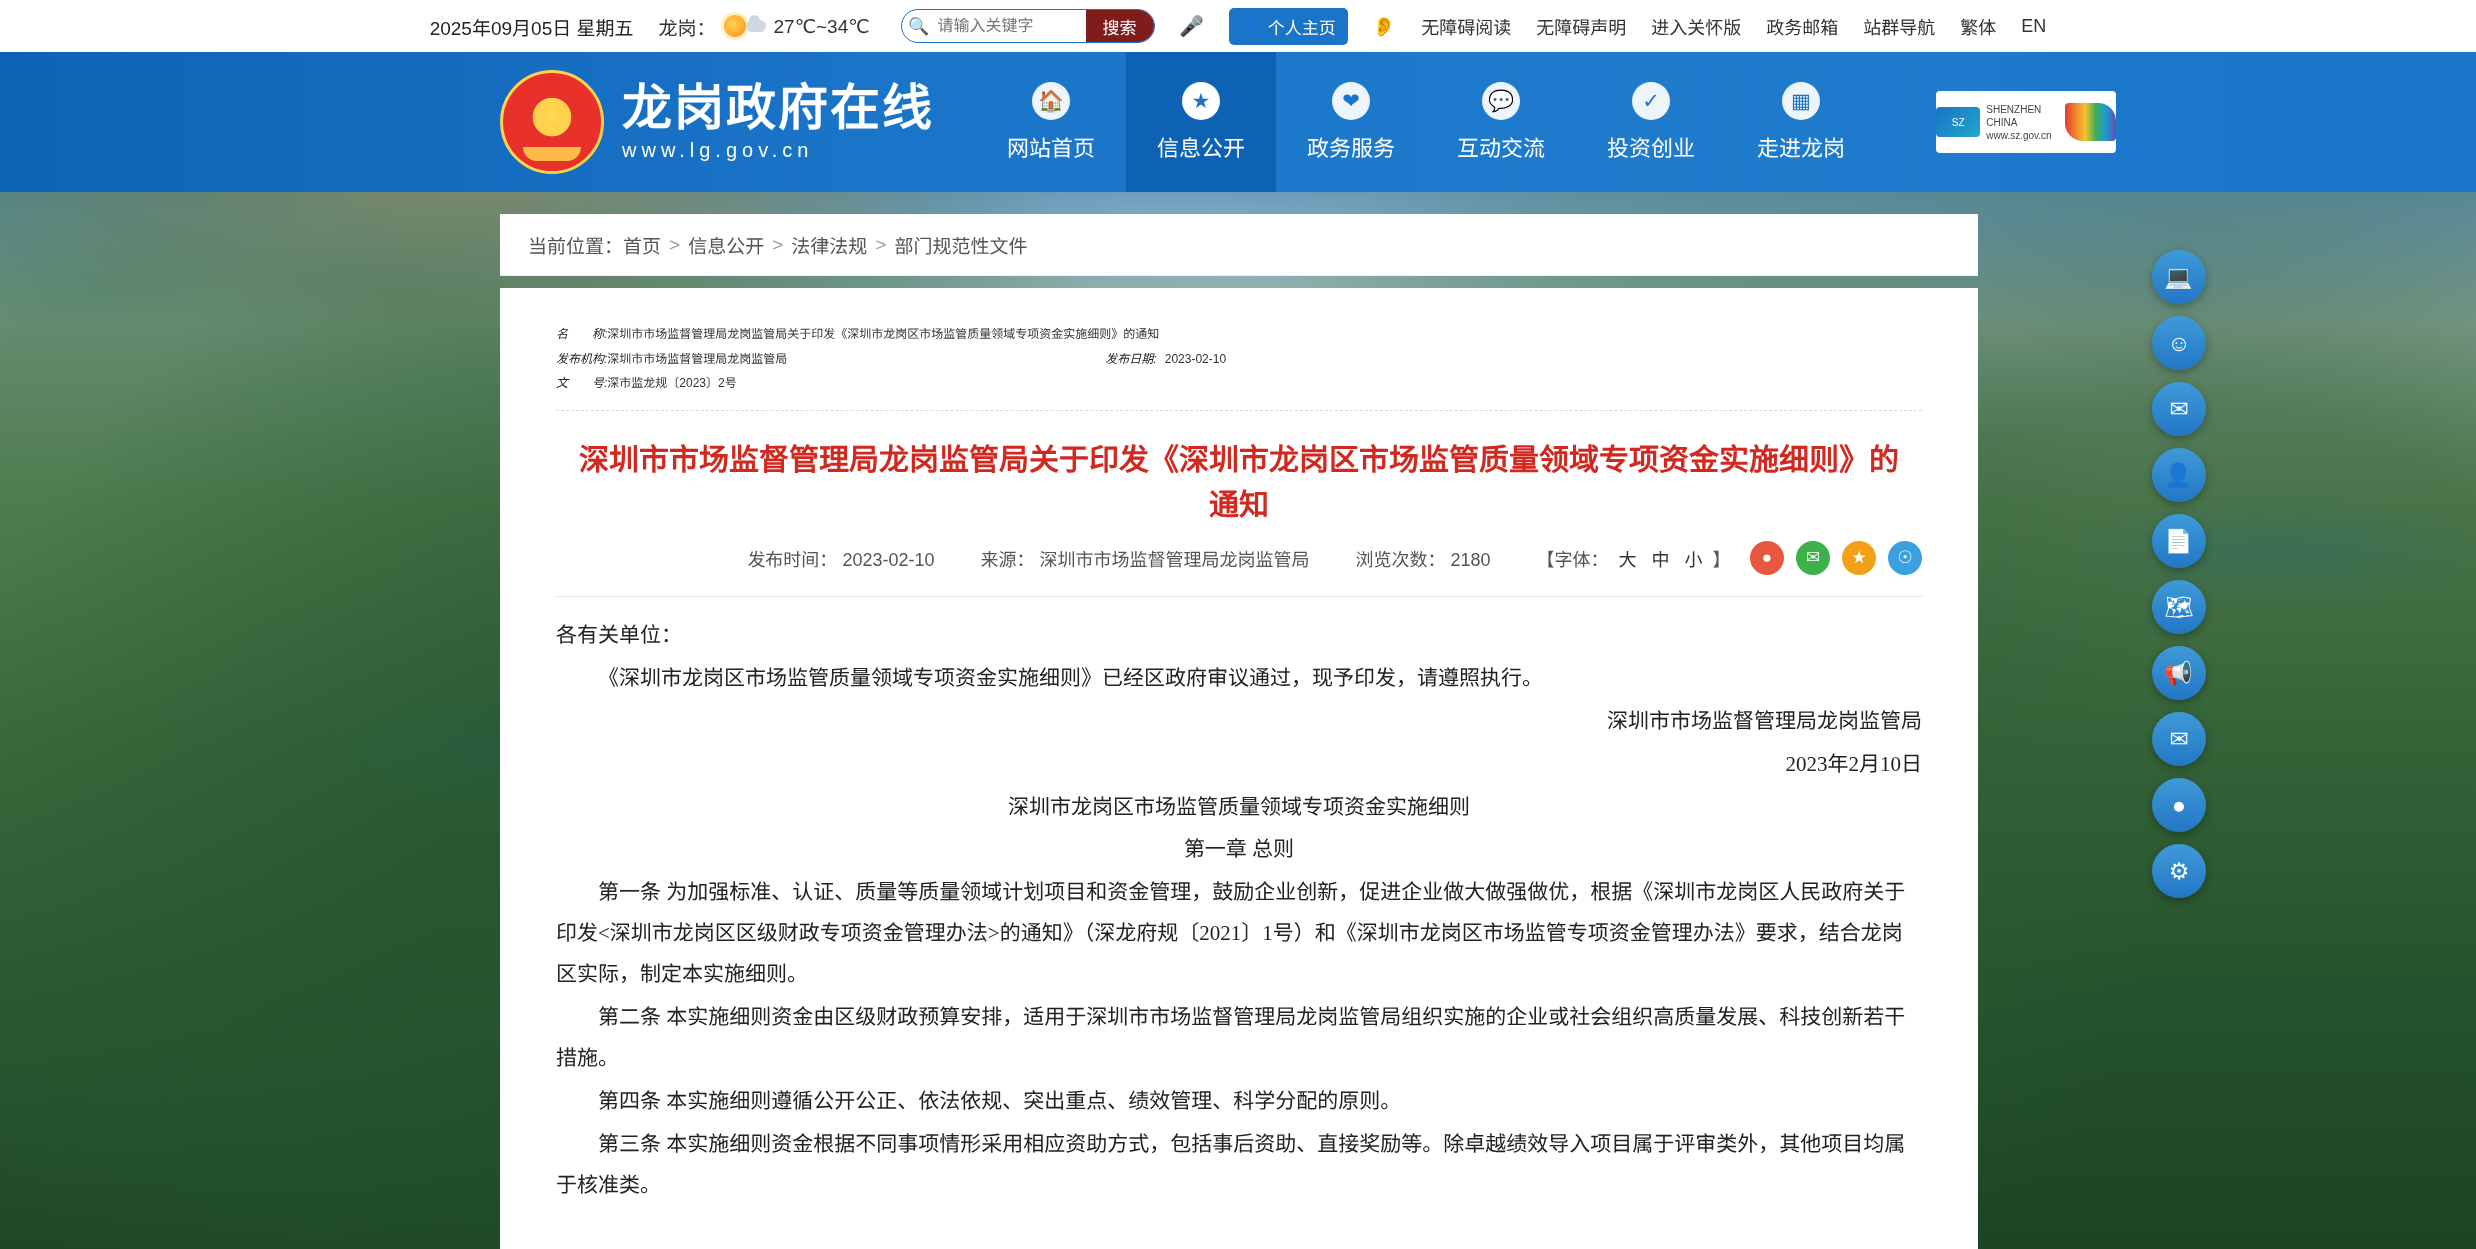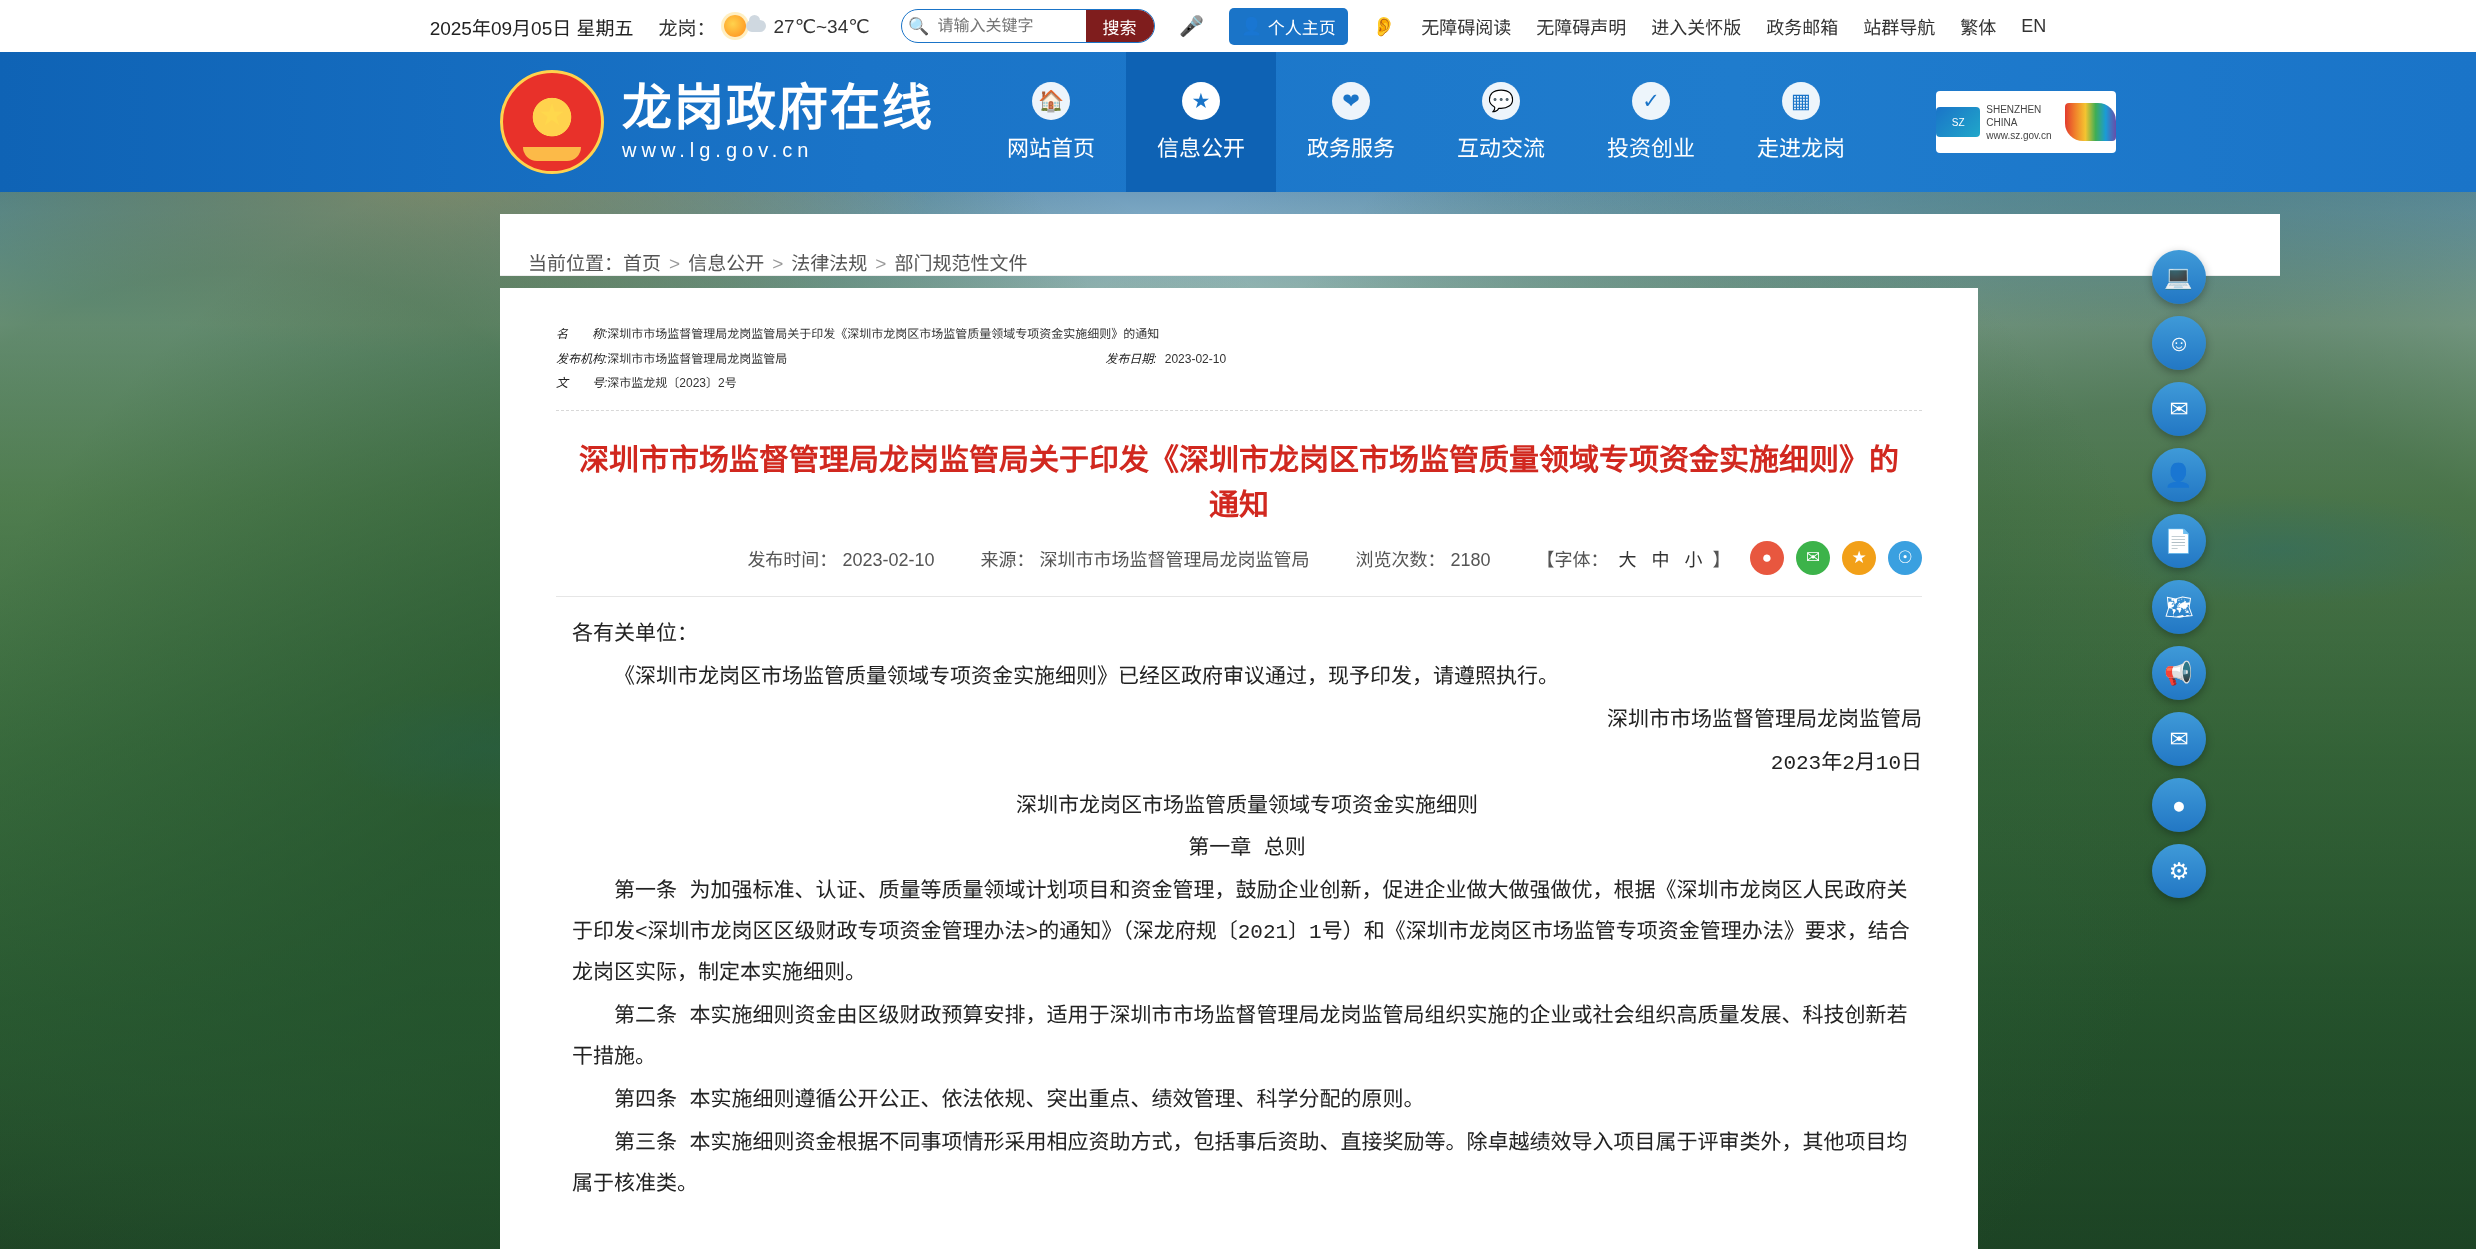--- a/index.html
+++ b/index.html
@@ -132,22 +132,22 @@
   .sz-logo .sz-txt{font-size:10px;color:#444;line-height:1.3;}
   .sz-rainbow{
     width:62px;height:38px;
     background: linear-gradient(90deg,#e23b2e,#f0812b,#f4c430,#3fae54,#1a9bd7,#6a4ca8);
     border-radius:4px 18px 4px 18px;
   }
 
   
   .wrap { position:relative; z-index:4; }
   .breadcrumb-card {
-    position:absolute; left: 500px; top: 22px; width: 1780px; height: 62px;
-    background:#fff; display:flex; align-items:flex-end; padding-left: 28px;
+    position:absolute; left: 500px; top: 22px; width: 1478px; height: 62px;
+    background:#fff; display:flex; align-items:center; padding-left: 28px;
     font-size: 19px; color:#555; border-bottom:1px solid #eee;
   }
   .breadcrumb-card a { color:#555; text-decoration:none; }
   .sep { margin: 0 8px; color:#999; }
 
   .doc-card {
     position:absolute; left: 500px; top: 96px; width: 1478px;
     background:#fff; padding: 28px 56px 0 56px; min-height: 1120px;
   }
   .meta { border-bottom: 1px dashed #d8d8d8; padding: 6px 0 14px 0; }
@@ -168,21 +168,21 @@
   }
   .doc-sub .fs b { font-weight:400; margin: 0 5px; color:#333; }
   .share { position:absolute; right: 0; display:flex; gap: 12px; }
   .share span {
     width: 34px; height:34px; border-radius:50%; display:flex;
     align-items:center; justify-content:center; color:#fff; font-size:17px;
   }
   .s1{background:#e8573f;} .s2{background:#3cb34a;} .s3{background:#f2a018;} .s4{background:#3aa0e0;}
 
   .body-text { font-size: 21px; color:#222; line-height: 1.95; padding: 18px 0 4px 0;
-               font-family:Liberation Mono, monospace;margin-left:16px; }
+               font-family:Liberation Serif, serif; }
   .body-text p { margin: 0 0 2px 0; }
   .indent { text-indent: 2em; }
   .right { text-align:right; }
   .center { text-align:center; }
 
   
   .floatbar {
     position:absolute; right: 270px; top: 250px; z-index:6;
     display:flex; flex-direction:column; gap: 12px;
   }

